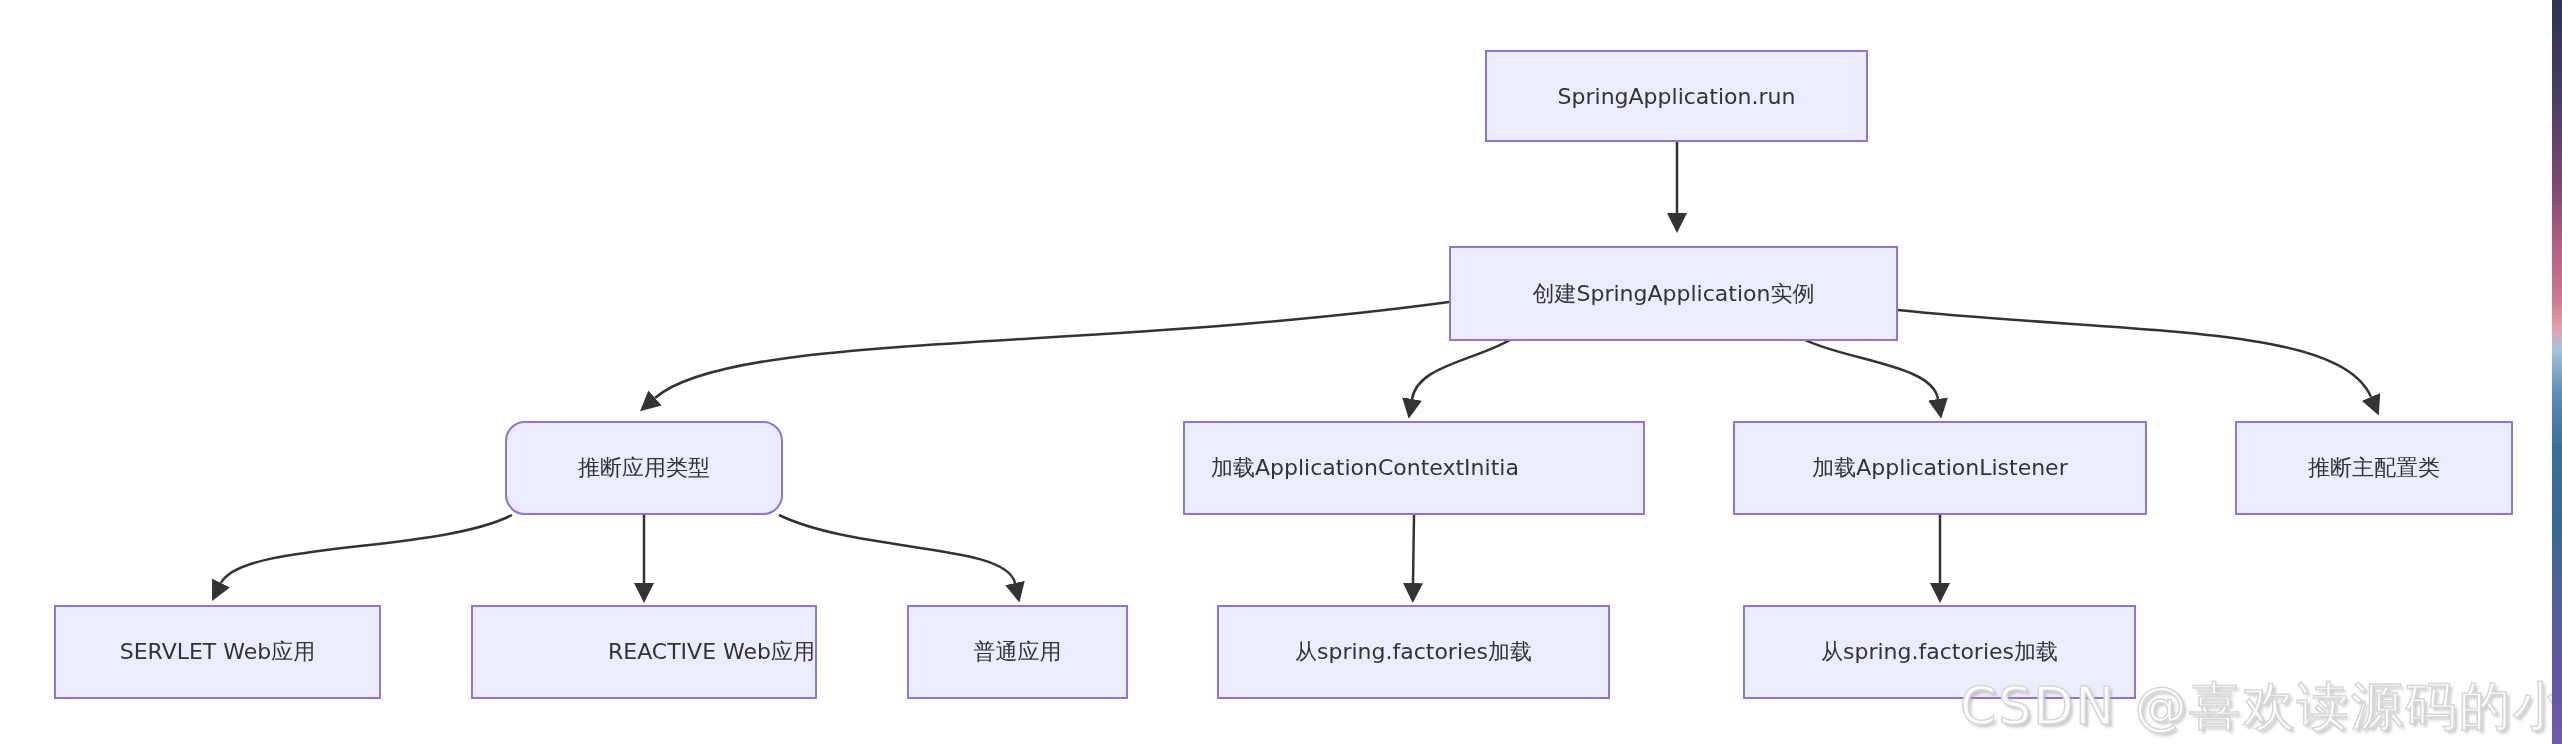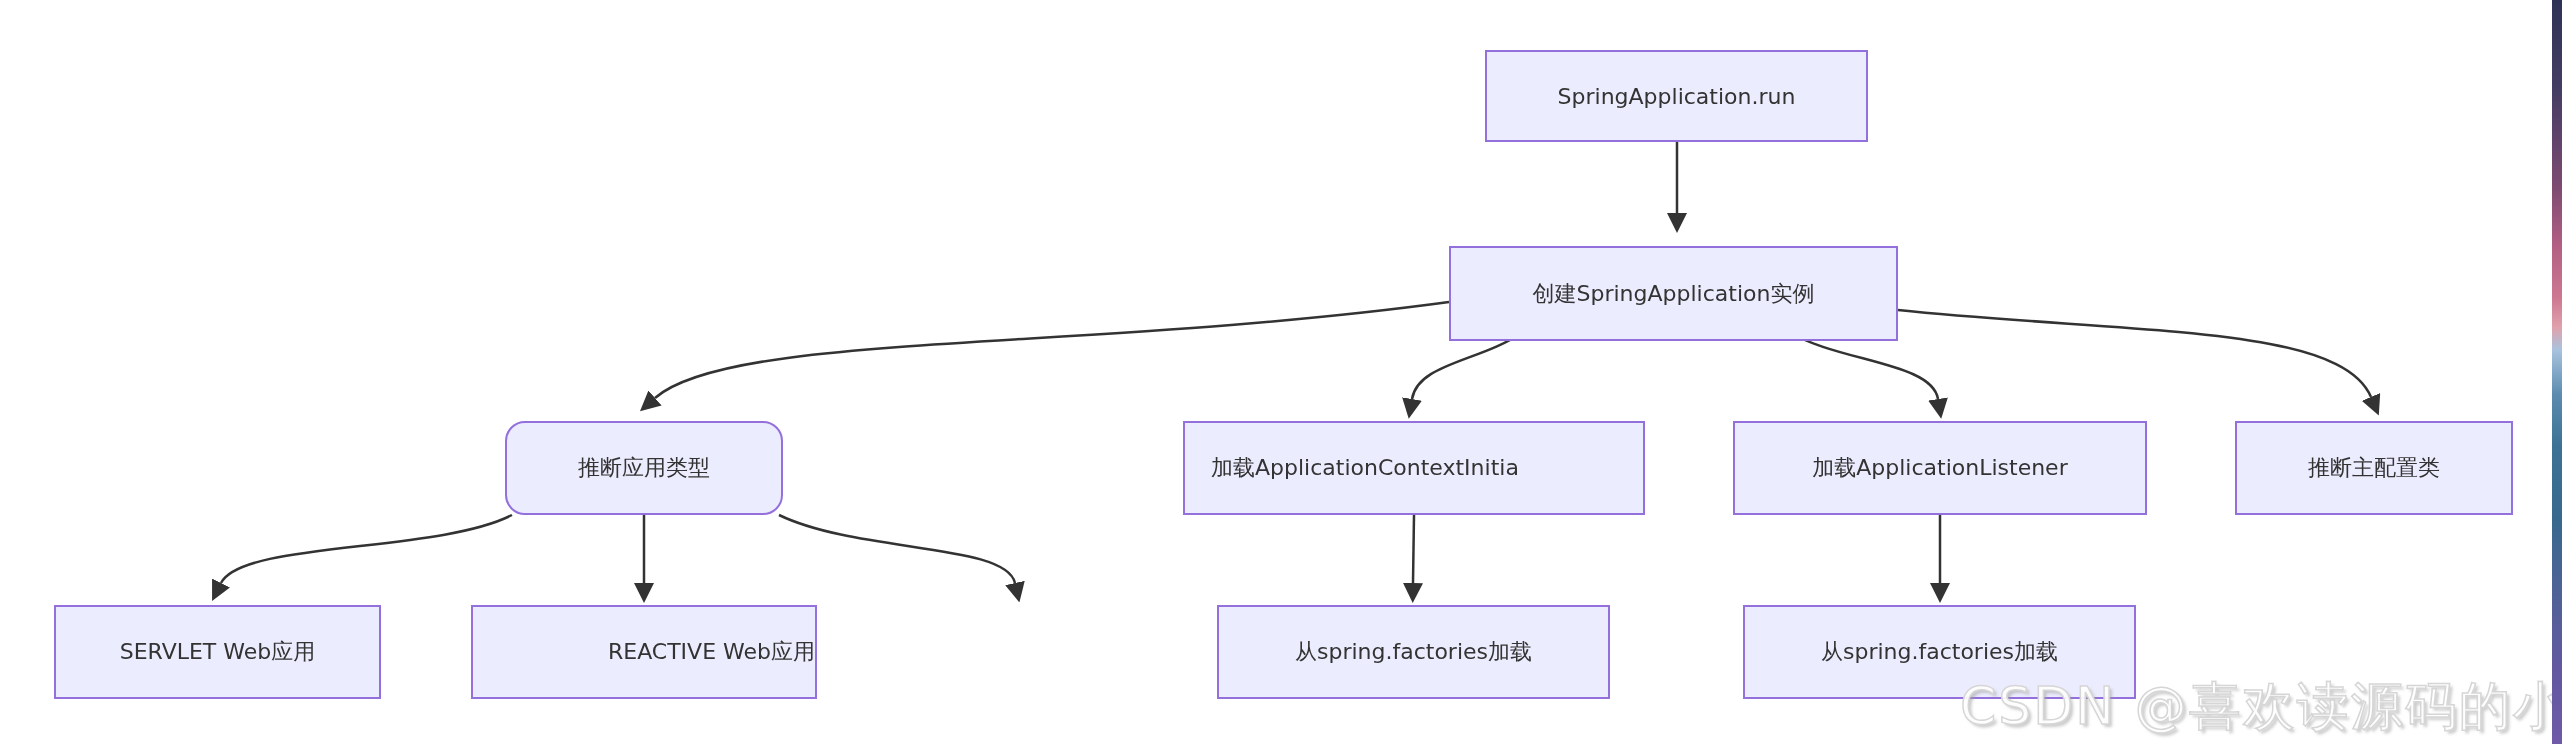--- a/index.html
+++ b/index.html
@@ -130,20 +130,23 @@
   </div>
 
   <div class="node" style="left:54px; top:605px; width:327px; height:94px;">
     <span>SERVLET Web应用</span>
   </div>
 
   <div class="node" style="left:471px; top:605px; width:346px; height:94px;justify-content:flex-end;">
     <span>REACTIVE Web应用</span>
   </div>
 
+  <div class="node" style="left:907px; top:605px; width:221px; height:94px;">
+    <span>普通应用</span>
+  </div>
 
   <div class="node" style="left:1217px; top:605px; width:393px; height:94px;">
     <span>从spring.factories加载</span>
   </div>
 
   <div class="node" style="left:1743px; top:605px; width:393px; height:94px;">
     <span>从spring.factories加载</span>
   </div>
 
   <div class="watermark">CSDN @喜欢读源码的小白</div>

